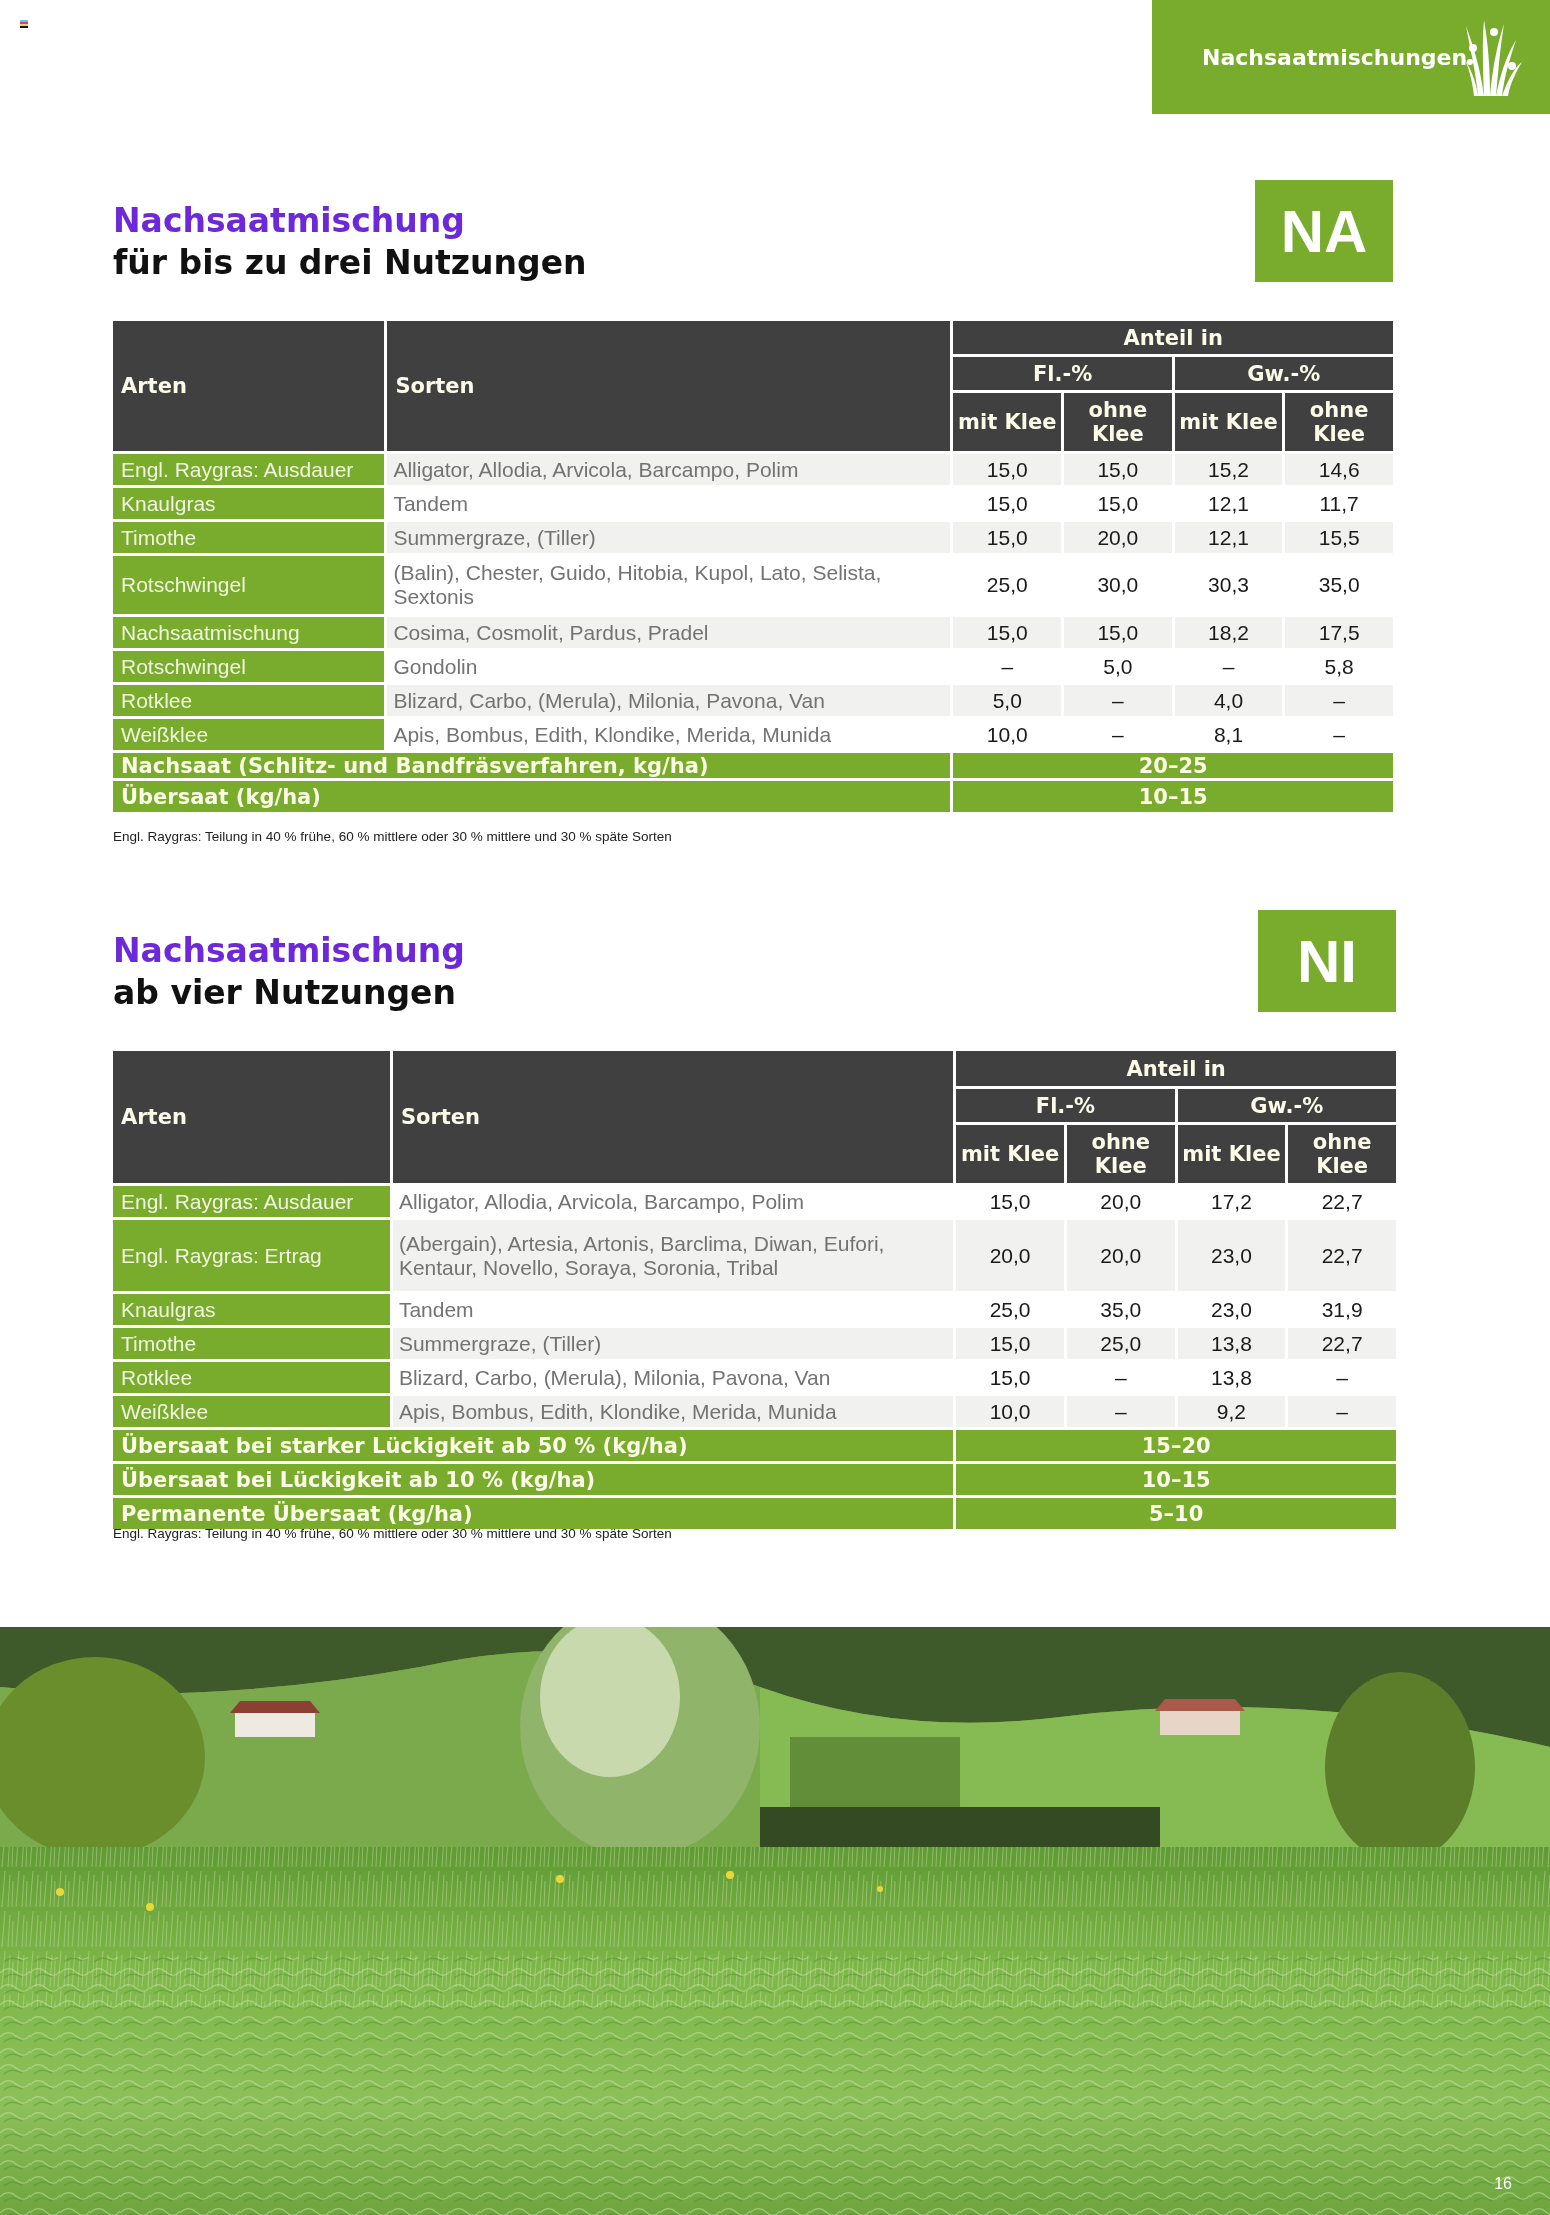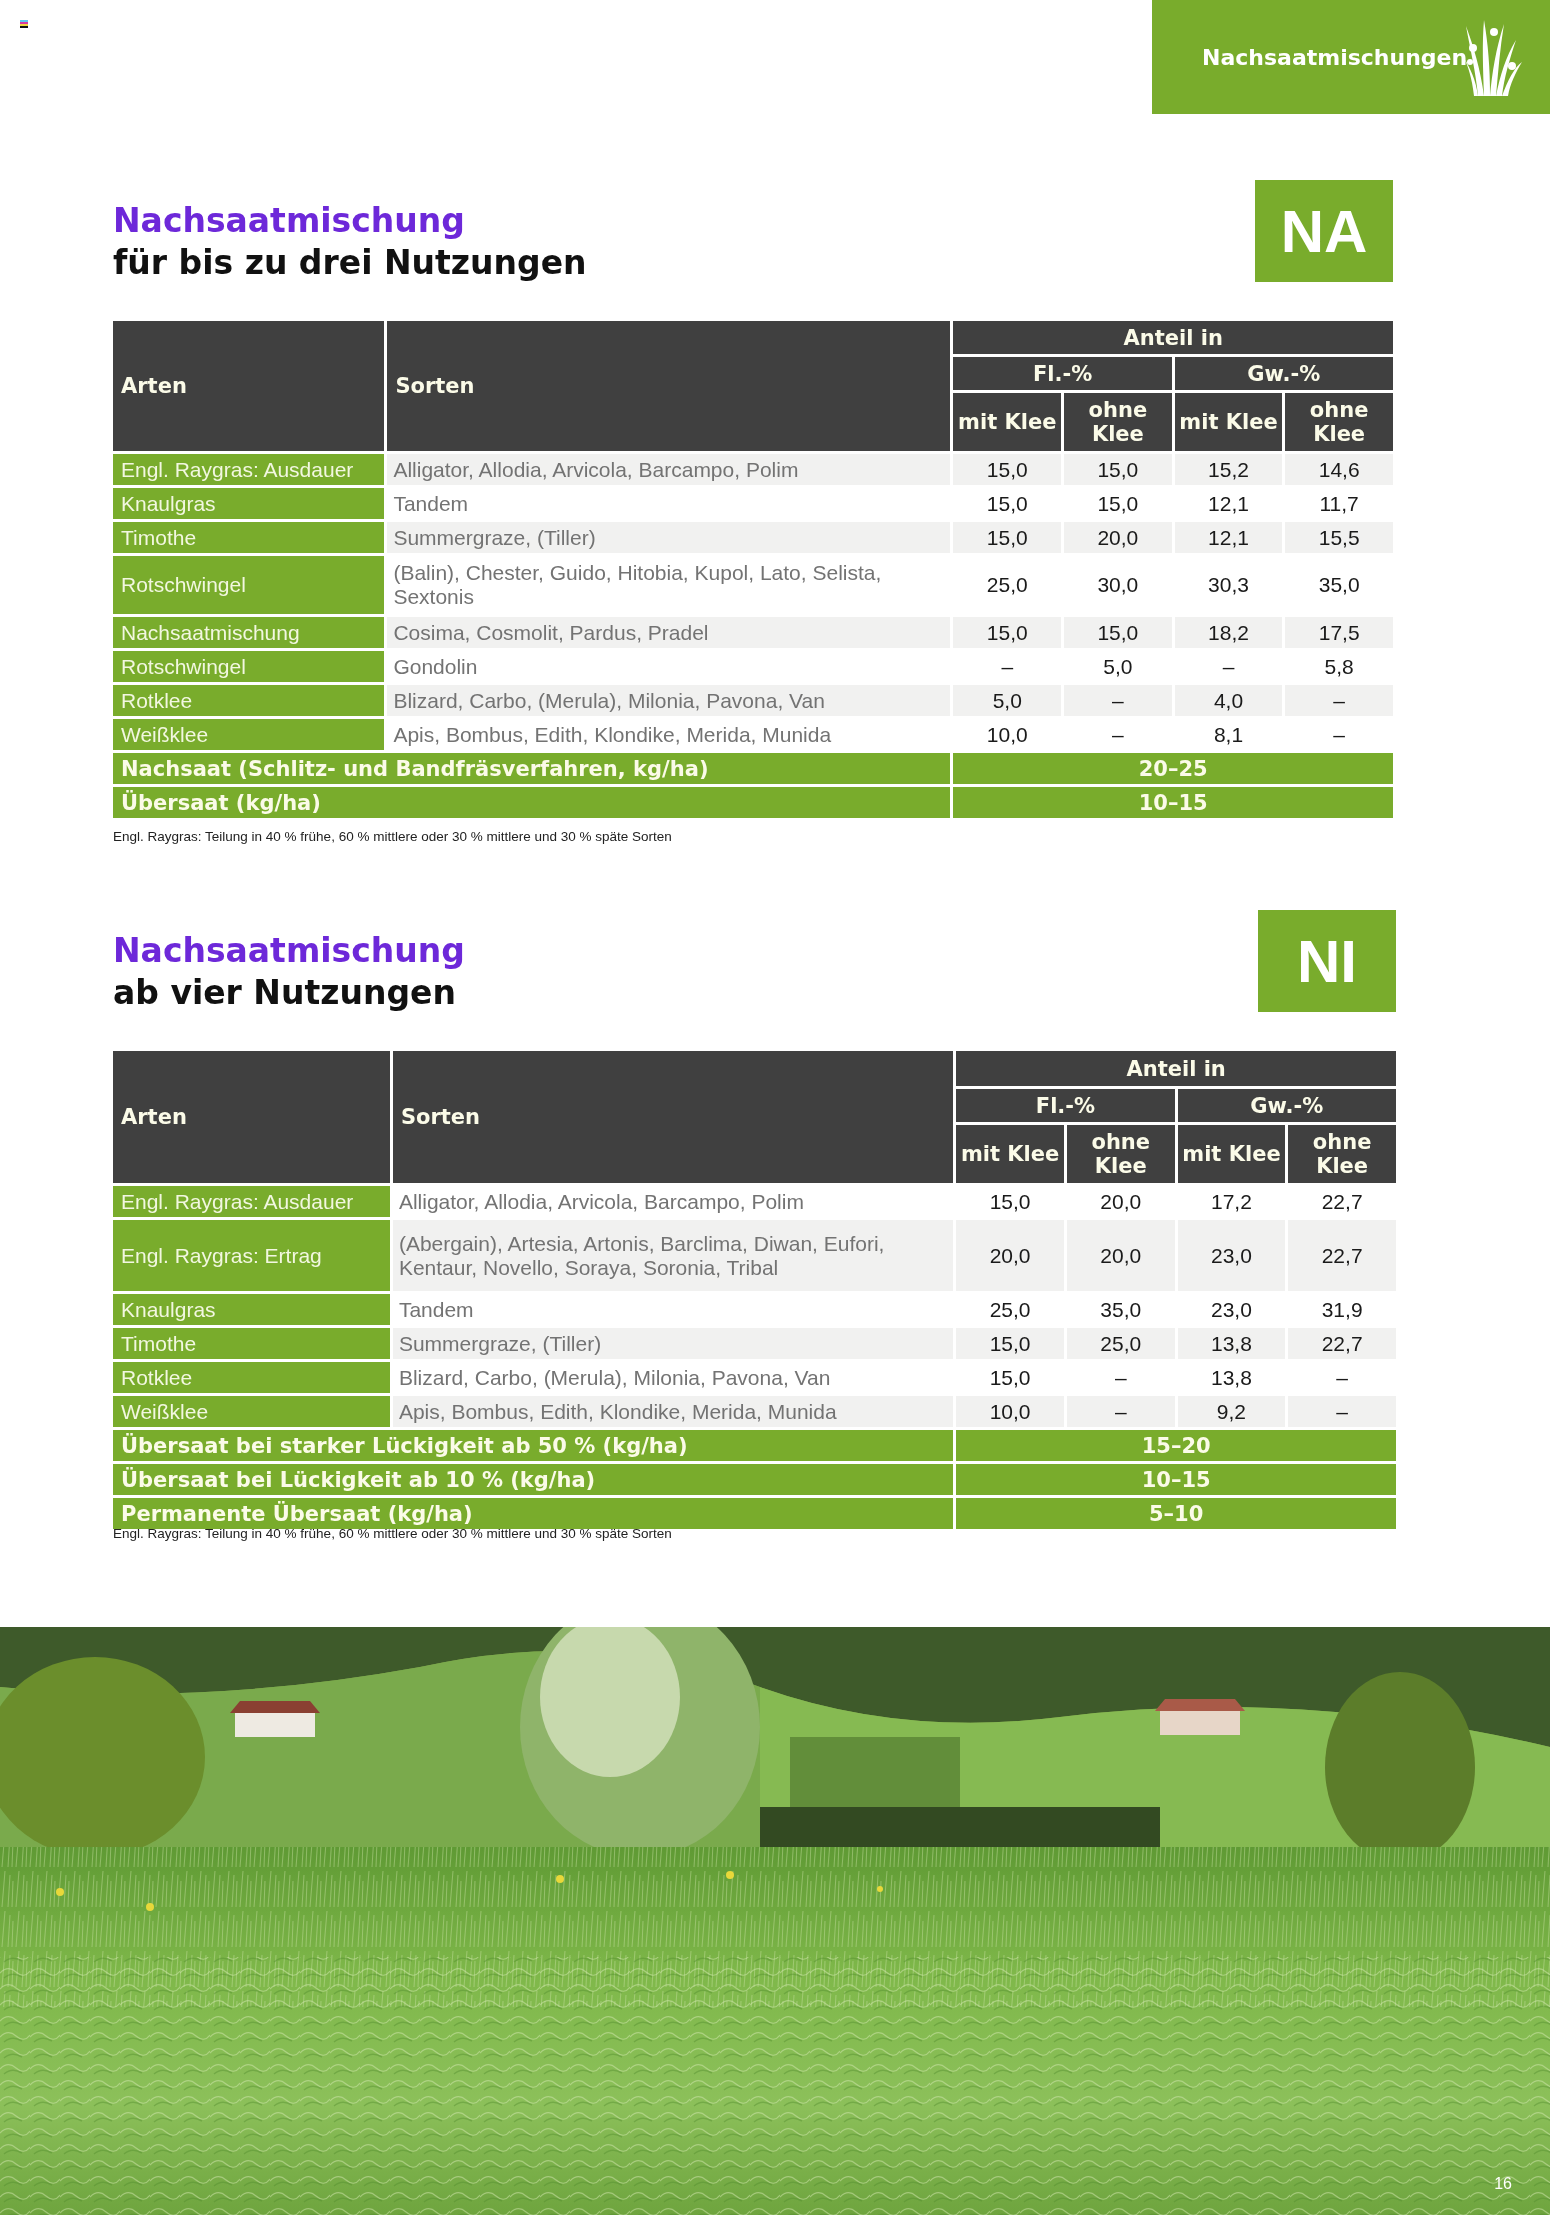--- a/index.html
+++ b/index.html
@@ -161,21 +161,21 @@
       <td class="num">–</td>
     </tr>
     <tr class="even" style="height:31px">
       <td class="art">Weißklee</td>
       <td class="sorte">Apis, Bombus, Edith, Klondike, Merida, Munida</td>
       <td class="num">10,0</td>
       <td class="num">–</td>
       <td class="num">8,1</td>
       <td class="num">–</td>
     </tr>
-    <tr style="height:31px">
+    <tr style="height:25px">
       <td class="foot-label" colspan="2">Nachsaat (Schlitz- und Bandfräsverfahren, kg/ha)</td>
       <td class="foot-val" colspan="4">20–25</td>
     </tr>
     <tr style="height:31px">
       <td class="foot-label" colspan="2">Übersaat (kg/ha)</td>
       <td class="foot-val" colspan="4">10–15</td>
     </tr>
   </tbody>
     </table>
   <div class="footnote" style="top:629px;">Engl. Raygras: Teilung in 40 % frühe, 60 % mittlere oder 30 % mittlere und 30 % späte Sorten</div>

